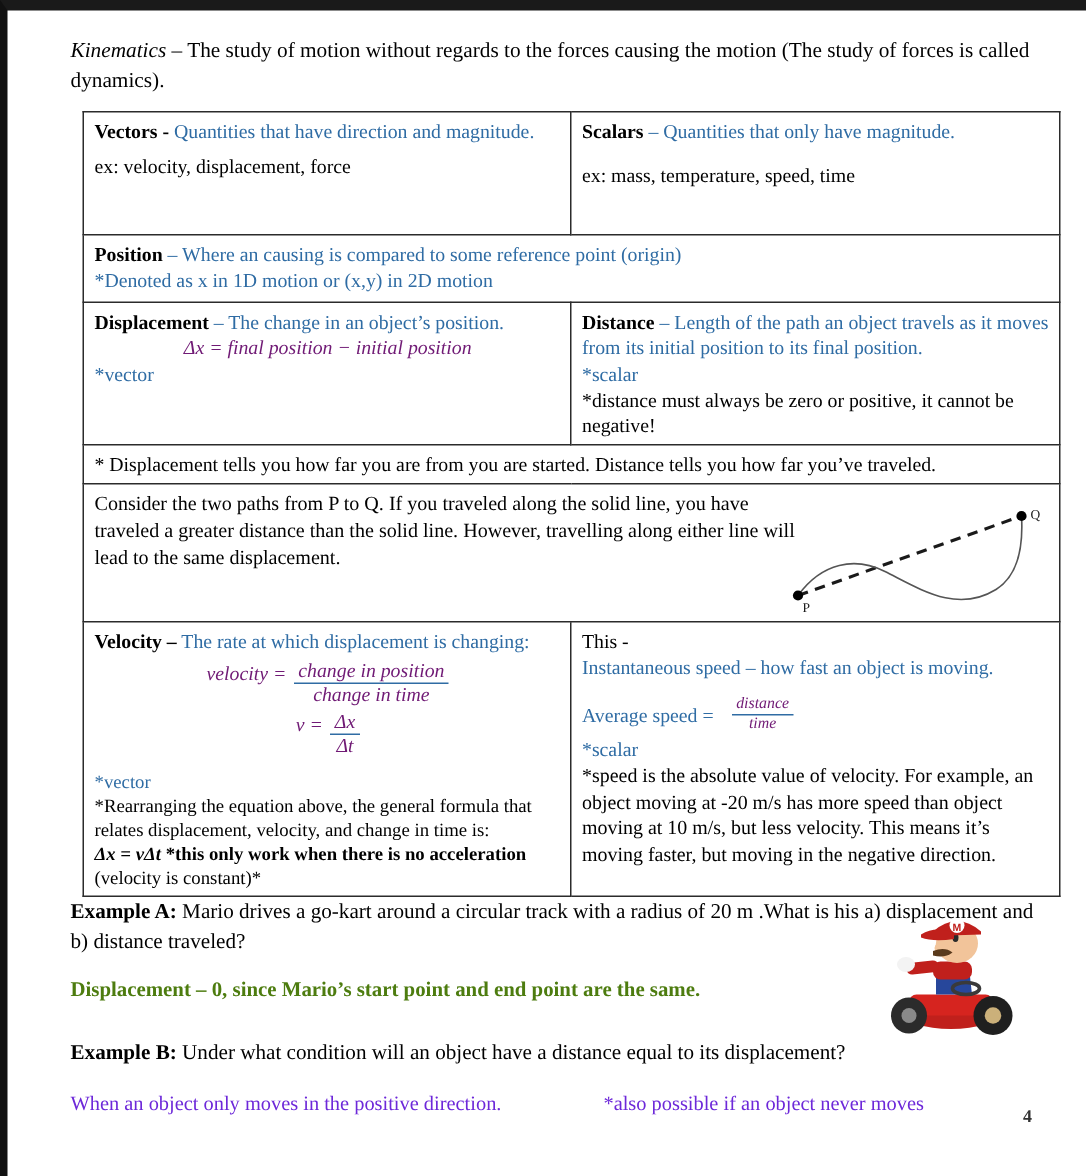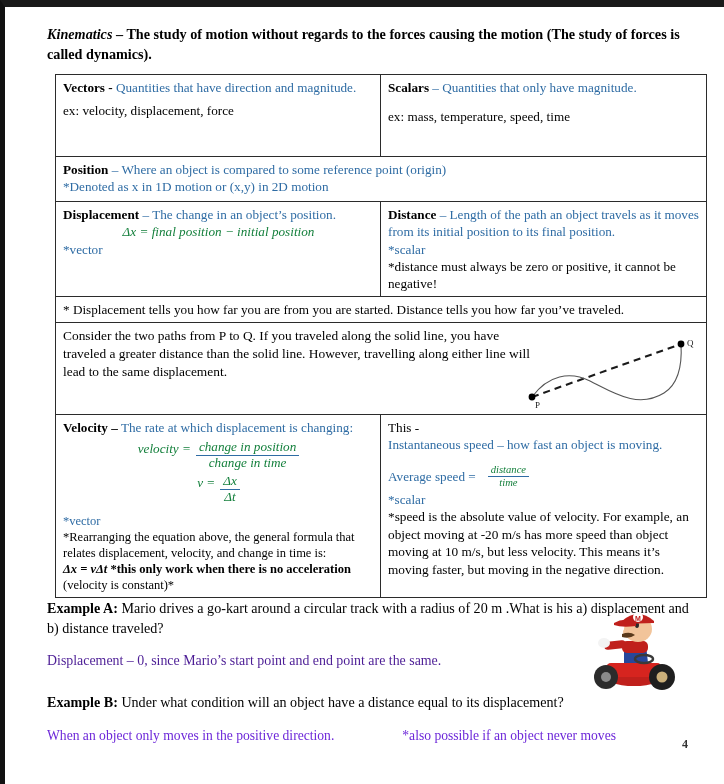--- a/index.html
+++ b/index.html
@@ -30,21 +30,20 @@
     left: 0; top: 0;
     right: 0; bottom: 0;
     padding: 14px 24px 0 36px;
     box-sizing: border-box;
   }
 
   .intro {
     font-size: 14.2px;
     line-height: 1.38;
     margin: 4px 0 10px 6px;
-    font-weight: bold;
   }
   .intro .term { font-style: italic; }
 
   
   table.kin {
     width: 651px;
     border-collapse: collapse;
     table-layout: fixed;
     margin-left: 14px;
     border: 1.2px solid #2b2b2b;
@@ -57,21 +56,21 @@
     line-height: 1.3;
   }
   col.left  { width: 325px; }
   col.right { width: 326px; }
 
   .hd { font-weight: bold; }
   .bl { color: #2f6ca4; }
 
   .eq {
     font-style: italic;
-    color: #15803d;
+    color: #701a75;
     font-family: "Liberation Serif", "DejaVu Serif", serif;
   }
   .eq-center {
     text-align: center;
     margin: 1px 0 0 0;
   }
   .frac {
     display: inline-block;
     vertical-align: middle;
     text-align: center;
@@ -122,22 +121,22 @@
     margin: 1px 0 0 6px;
     width: 651px;
     position: relative;
   }
   .ex-line {
     font-size: 14.1px;
     line-height: 1.4;
   }
   .ex-lead { font-weight: bold; }
   .ans {
-    color: #4c1d95;
-    font-weight: normal;
+    color: #4d7c0f;
+    font-weight: bold;
     font-size: 13.9px;
     margin-top: 14px;
   }
   .ans-ital { font-style: italic; }
   .ex-b { margin-top: 24px; font-size: 14.1px; }
   .ans-b {
     margin-top: 15px;
     color: #6d28d9;
     font-size: 13.6px;
   }
@@ -186,21 +185,21 @@
         <td>
           <p class="tight"><span class="hd">Scalars</span><span class="bl"> – Quantities that only have magnitude.</span></p>
           <div class="sp6"></div>
           <div class="sp6"></div>
           <p class="tight">ex: mass, temperature, speed, time</p>
         </td>
       </tr>
 
       <tr class="row-pos">
         <td colspan="2">
-          <p class="tight"><span class="hd">Position</span><span class="bl"> – Where an object is compared to some reference point (origin)</span></p>
+          <p class="tight"><span class="hd">Position</span><span class="bl"> – Where an causing is compared to some reference point (origin)</span></p>
           <p class="tight bl">*Denoted as x in 1D motion or (x,y) in 2D motion</p>
         </td>
       </tr>
 
       <tr class="row-disp">
         <td>
           <p class="tight"><span class="hd">Displacement</span><span class="bl"> – The change in an object’s position.</span></p>
           <p class="tight eq eq-center">Δx = final position  −  initial position</p>
           <p class="tight bl">*vector</p>
         </td>

